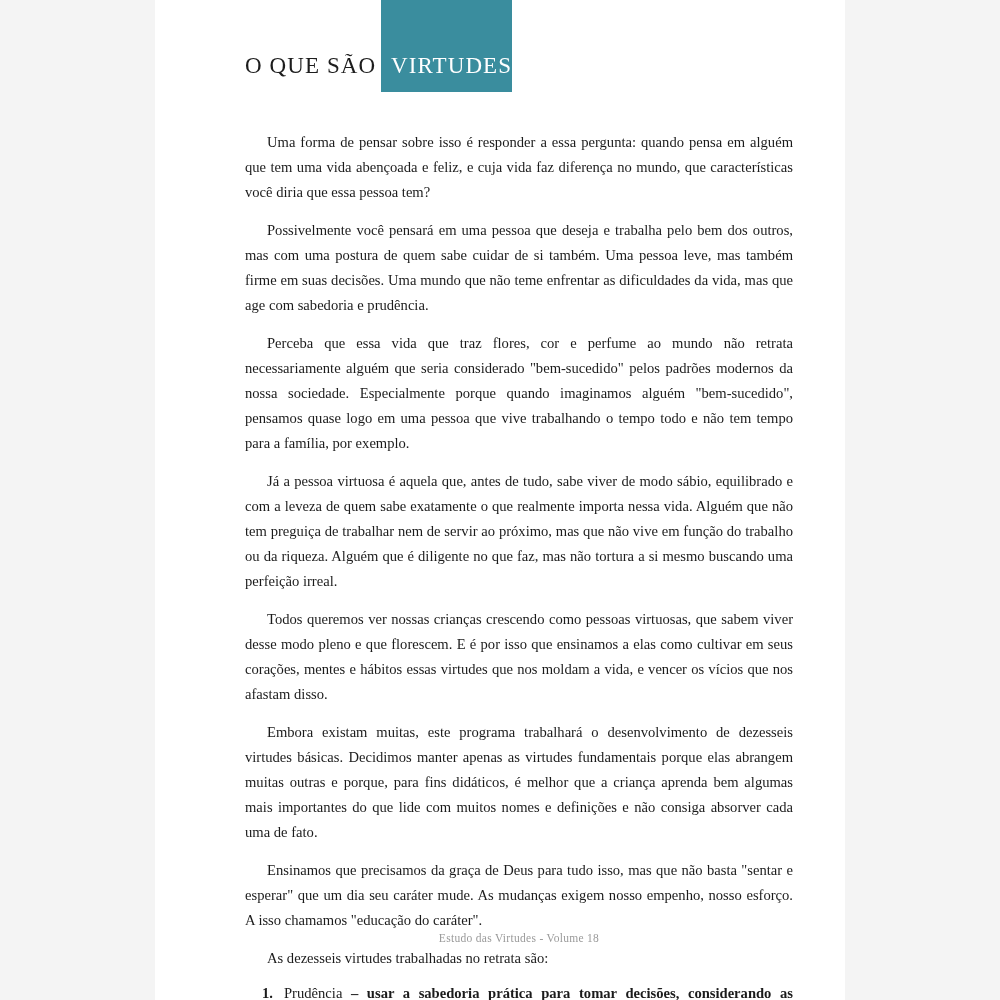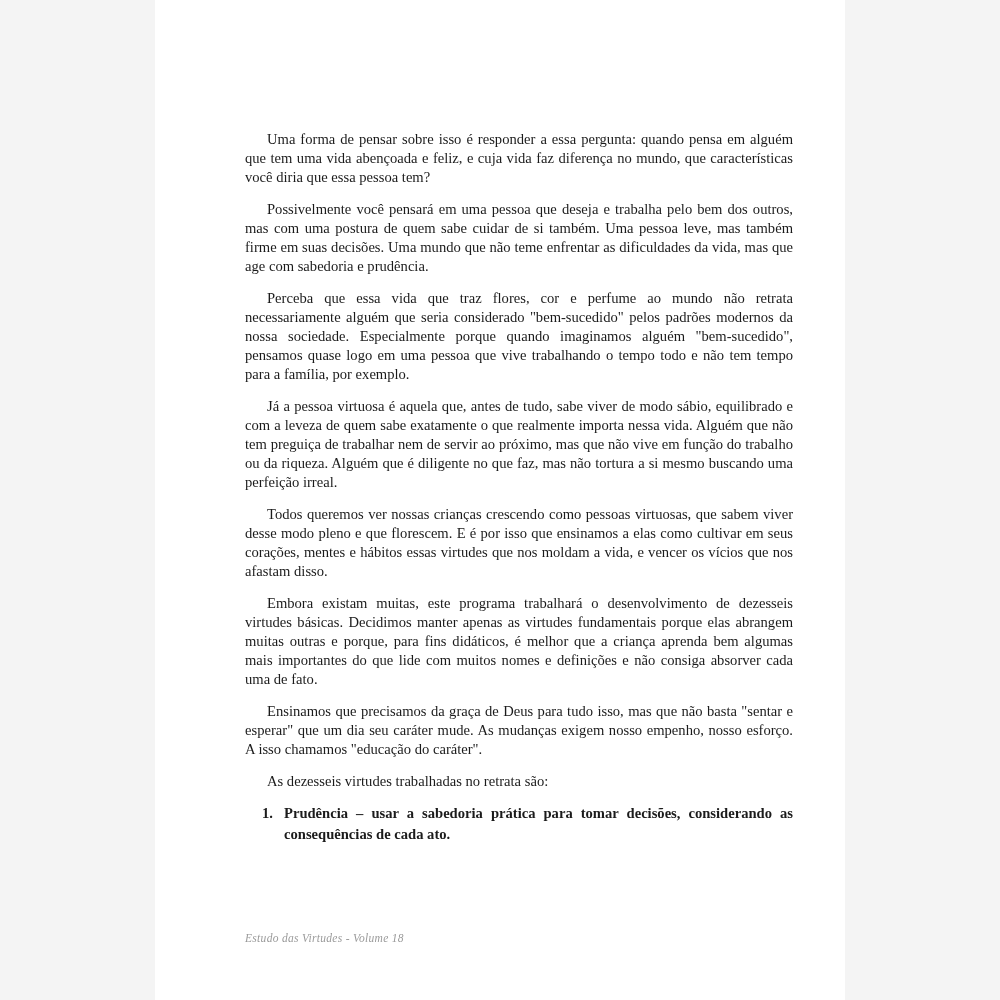--- a/index.html
+++ b/index.html
@@ -84,21 +84,21 @@
   #content {
     position: absolute;
     left: 90px;
     top: 130px;
     width: 548px;
   }
 
   p.para {
     margin: 0 0 13px 0;
     font-size: 14.6px;
-    line-height: 19px;
+    line-height: 25px;
     color: #1b1b1b;
     text-align: justify;
     text-indent: 22px;
     font-family: "Liberation Serif", serif;
     hyphens: none;
   }
 
   p.para.tight {
     margin-bottom: 12px;
   }
@@ -124,53 +124,59 @@
   #virtue-list li .num {
     position: absolute;
     left: 17px;
     top: 0;
     font-weight: bold;
     font-size: 14.6px;
     color: #1b1b1b;
   }
 
   #virtue-list li .vname {
-    font-weight: bold;
+    font-weight: normal;
   }
 
   #virtue-list li .vdesc {
     font-weight: bold;
   }
 
   
   #footer {
     position: absolute;
     left: 90px;
     top: 932px;
     width: 548px;
     display: flex;
-    justify-content: flex-start;
+    justify-content: center;
     align-items: baseline;
-    font-style: italic;
   }
 
   #footer-title,
   #footer-page {
     font-size: 11.5px;
     color: #9a9a9a;
     letter-spacing: 0.3px;
     font-family: "Liberation Serif", serif;
   }
 </style>
 </head>
 <body>
 
 <div id="viewport">
   <div id="page">
 
+    <div id="heading-block">
+      <div id="heading-accent" style="background: rgb(58, 141, 158);"></div>
+      <div id="heading-text">
+        <span id="heading-lead" style="color: rgb(29, 29, 29);">O QUE SÃO</span>
+        <span id="heading-highlight" style="color: rgb(255, 255, 255);">VIRTUDES?</span>
+      </div>
+    </div>
 
     <div id="content">
 
       <p class="para">Uma forma de pensar sobre isso é responder a essa pergunta: quando pensa em alguém que tem uma vida abençoada e feliz, e cuja vida faz diferença no mundo, que características você diria que essa pessoa tem?</p>
       <p class="para">Possivelmente você pensará em uma pessoa que deseja e trabalha pelo bem dos outros, mas com uma postura de quem sabe cuidar de si também. Uma pessoa leve, mas também firme em suas decisões. Uma mundo que não teme enfrentar as dificuldades da vida, mas que age com sabedoria e prudência.</p>
       <p class="para">Perceba que essa vida que traz flores, cor e perfume ao mundo não retrata necessariamente alguém que seria considerado "bem-sucedido" pelos padrões modernos da nossa sociedade. Especialmente porque quando imaginamos alguém "bem-sucedido", pensamos quase logo em uma pessoa que vive trabalhando o tempo todo e não tem tempo para a família, por exemplo.</p>
       <p class="para">Já a pessoa virtuosa é aquela que, antes de tudo, sabe viver de modo sábio, equilibrado e com a leveza de quem sabe exatamente o que realmente importa nessa vida. Alguém que não tem preguiça de trabalhar nem de servir ao próximo, mas que não vive em função do trabalho ou da riqueza. Alguém que é diligente no que faz, mas não tortura a si mesmo buscando uma perfeição irreal.</p>
       <p class="para">Todos queremos ver nossas crianças crescendo como pessoas virtuosas, que sabem viver desse modo pleno e que florescem. E é por isso que ensinamos a elas como cultivar em seus corações, mentes e hábitos essas virtudes que nos moldam a vida, e vencer os vícios que nos afastam disso.</p>
       <p class="para">Embora existam muitas, este programa trabalhará o desenvolvimento de dezesseis virtudes básicas. Decidimos manter apenas as virtudes fundamentais porque elas abrangem muitas outras e porque, para fins didáticos, é melhor que a criança aprenda bem algumas mais importantes do que lide com muitos nomes e definições e não consiga absorver cada uma de fato.</p>
       <p class="para">Ensinamos que precisamos da graça de Deus para tudo isso, mas que não basta "sentar e esperar" que um dia seu caráter mude. As mudanças exigem nosso empenho, nosso esforço. A isso chamamos "educação do caráter".</p>

